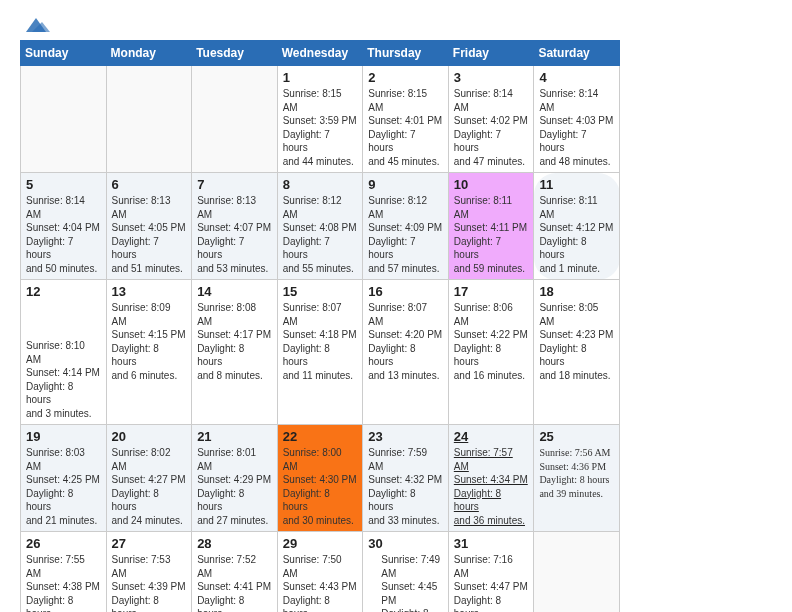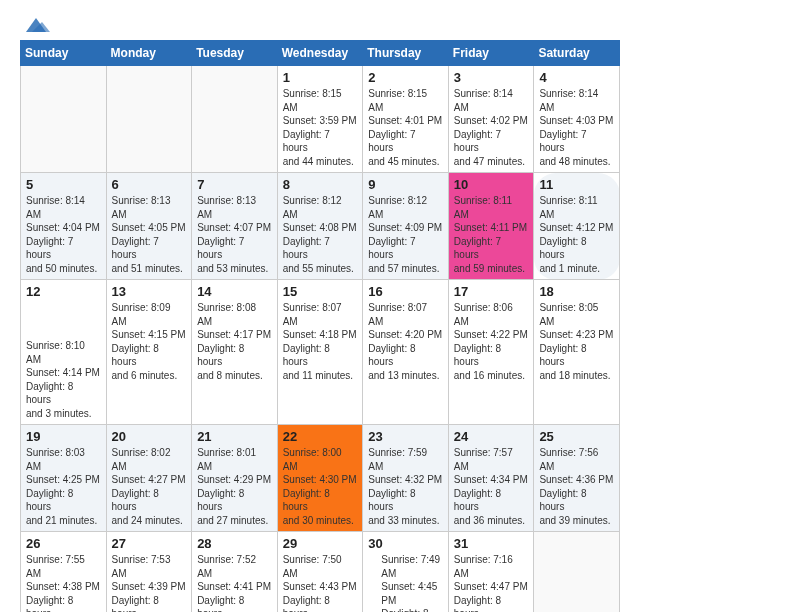--- a/index.html
+++ b/index.html
@@ -184,21 +184,21 @@
 Daylight: 7 hours
 and 55 minutes.</div>
           </td>
           <td style="background: rgb(240, 244, 248);">
             <span class="cell-day">9</span>
             <div class="cell-info" style="white-space: pre-line;">Sunrise: 8:12 AM
 Sunset: 4:09 PM
 Daylight: 7 hours
 and 57 minutes.</div>
           </td>
-          <td style="background: #ec4899;">
+          <td style="background: #f0abfc;">
             <span class="cell-day">10</span>
             <div class="cell-info" style="white-space: pre-line;">Sunrise: 8:11 AM
 Sunset: 4:11 PM
 Daylight: 7 hours
 and 59 minutes.</div>
           </td>
           <td style="background: rgb(240, 244, 248); border-radius: 22px;">
             <span class="cell-day">11</span>
             <div class="cell-info" style="white-space: pre-line;">Sunrise: 8:11 AM
 Sunset: 4:12 PM
@@ -286,30 +286,30 @@
 Daylight: 8 hours
 and 30 minutes.</div>
           </td>
           <td style="background: rgb(240, 244, 248);">
             <span class="cell-day">23</span>
             <div class="cell-info" style="white-space: pre-line;">Sunrise: 7:59 AM
 Sunset: 4:32 PM
 Daylight: 8 hours
 and 33 minutes.</div>
           </td>
-          <td style="background: rgb(240, 244, 248);">
+          <td style="background: rgb(240, 244, 248); text-decoration: underline;">
             <span class="cell-day">24</span>
             <div class="cell-info" style="white-space: pre-line;">Sunrise: 7:57 AM
 Sunset: 4:34 PM
 Daylight: 8 hours
 and 36 minutes.</div>
           </td>
           <td style="background: rgb(240, 244, 248);">
             <span class="cell-day">25</span>
-            <div class="cell-info" style="white-space: pre-line;">Sunrise: 7:56 AM
+            <div class="cell-info" style="white-space: pre-line; font-family: Liberation Serif, serif;">Sunrise: 7:56 AM
 Sunset: 4:36 PM
 Daylight: 8 hours
 and 39 minutes.</div>
           </td>
         </tr>
         <tr>
           <td>
             <span class="cell-day">26</span>
             <div class="cell-info" style="white-space: pre-line;">Sunrise: 7:55 AM
 Sunset: 4:38 PM

